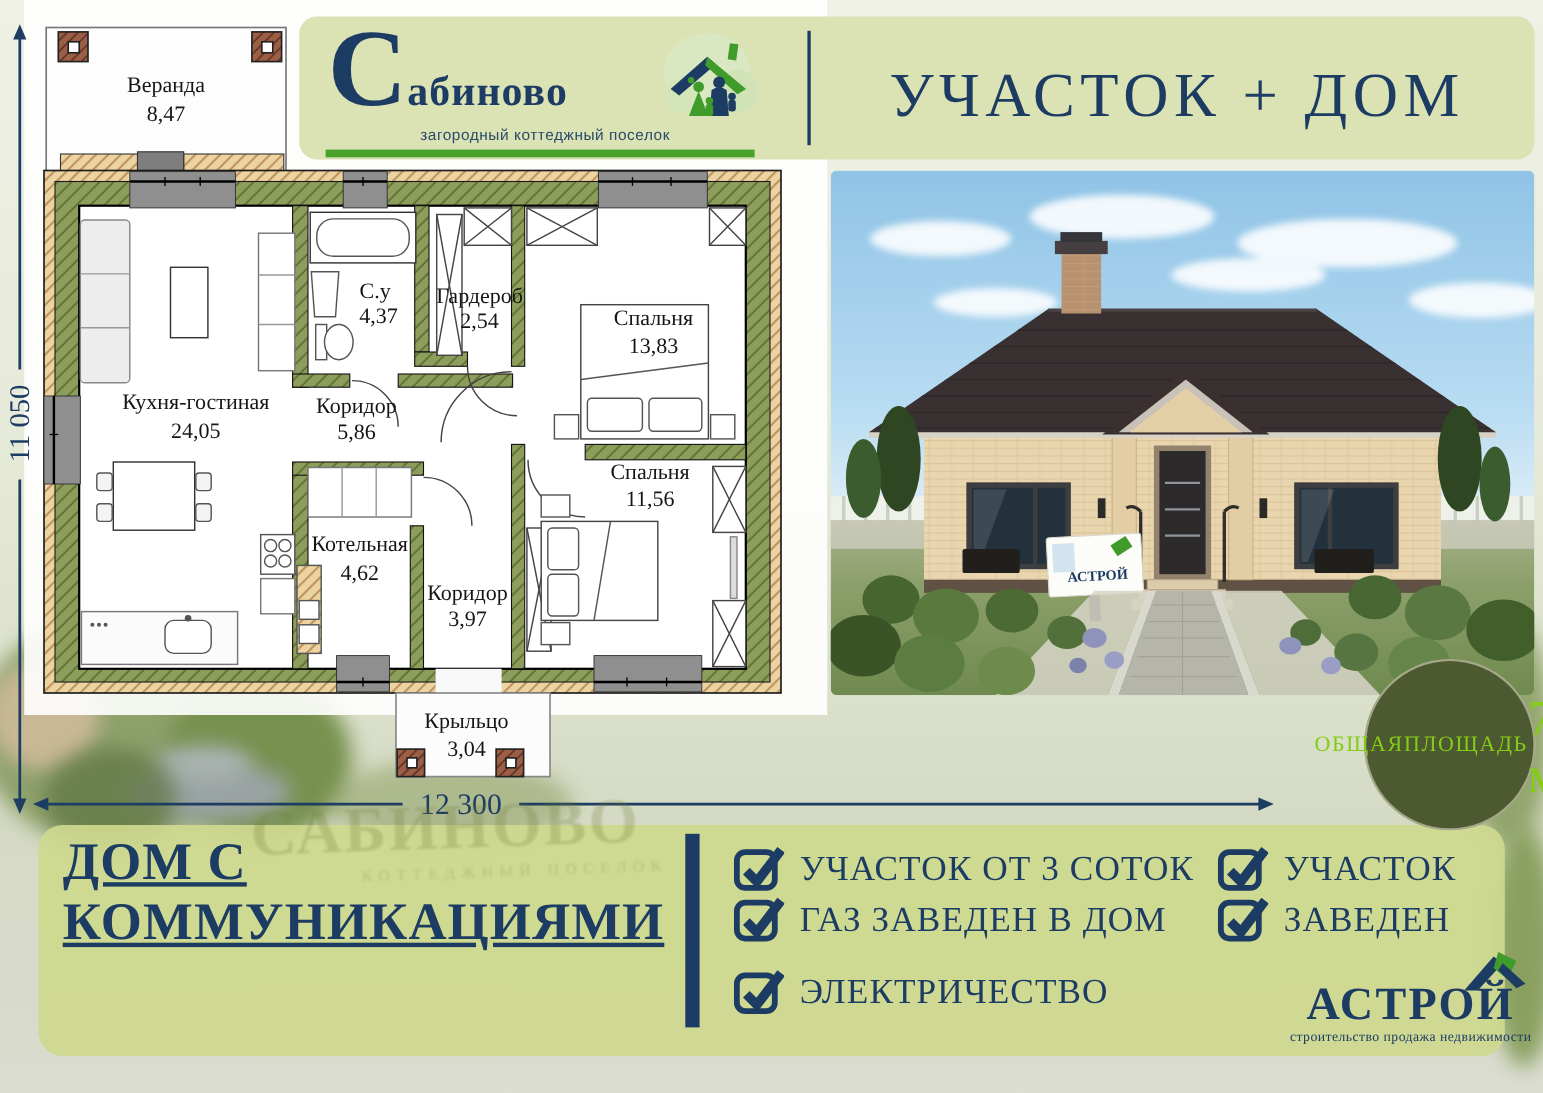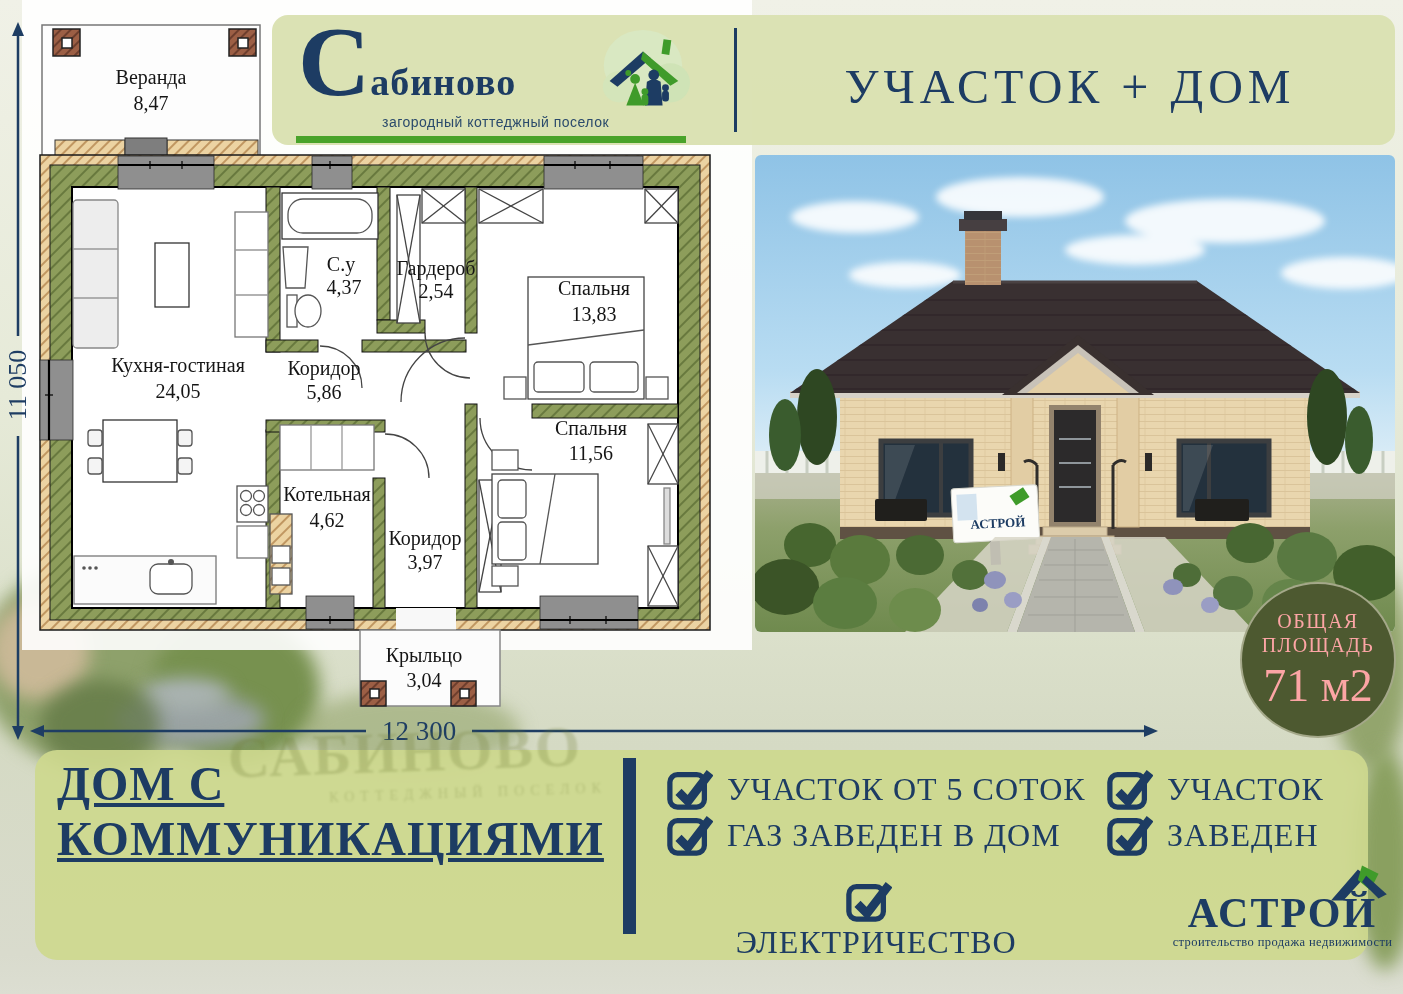--- a/index.html
+++ b/index.html
@@ -15,42 +15,42 @@
   .logo-panel{position:absolute;left:272px;top:15px;width:1123px;height:130px;background:rgba(218,225,178,.97);
     border-radius:16px;z-index:4;}
   .brand-initial{font-size:100px;line-height:.9;color:#1d3c63;font-weight:bold;}
   .brand-rest{font-size:38px;color:#1d3c63;font-weight:bold;letter-spacing:1px;}
   .brand-text{position:absolute;left:26px;top:2px;white-space:nowrap;}
   .brand-subtitle{position:absolute;left:110px;top:99px;font-family:"Liberation Sans",sans-serif;
     font-size:14px;color:#2a4a6b;letter-spacing:.5px;}
   .brand-bar{position:absolute;left:24px;top:121px;width:390px;height:7px;background:#49a32a;}
   .brand-icon{position:absolute;left:320px;top:10px;}
   .logo-divider{position:absolute;left:462px;top:13px;width:3px;height:104px;background:#1d3c63;}
-  .offer-title{position:absolute;left:478px;top:24px;width:640px;text-align:center;font-size:48px;line-height:96px;
+  .offer-title{position:absolute;left:478px;top:24px;width:640px;text-align:center;font-size:57px;line-height:96px;
     color:#1d3c63;letter-spacing:5px;white-space:nowrap;}
   
   .photo{position:absolute;left:755px;top:155px;width:640px;height:477px;border-radius:6px;overflow:hidden;z-index:2;}
   
-  .area-badge{position:absolute;left:1240px;top:582px;width:152px;height:152px;border-radius:50%;
+  .area-badge{position:absolute;left:1240px;top:599px;width:152px;height:152px;border-radius:50%;
     background:#4d5930;border:2px solid rgba(236,233,212,.55);z-index:6;
-    display:flex;flex-direction:column;align-items:center;justify-content:center;color:#fca5a5;}
+    display:flex;flex-direction:row;align-items:center;justify-content:center;color:#84cc16;}
   .area-badge .b-line{font-size:20px;letter-spacing:1.5px;line-height:24px;}
   .area-badge .b-value{font-size:46px;line-height:52px;margin-top:3px;}
   
   .bottom-panel{position:absolute;left:35px;top:750px;width:1333px;height:210px;border-radius:22px;
     background:rgba(205,216,142,.93);z-index:5;}
   .headline{position:absolute;left:22px;top:6px;color:#1d3c63;font-weight:bold;font-size:48px;line-height:55px;letter-spacing:1px;text-decoration:underline;}
   .divider-bar{position:absolute;left:588px;top:8px;width:13px;height:176px;background:#1d3c63;}
   .features{position:absolute;top:12px;list-style:none;margin:0;padding:0;}
   .features.col1{left:632px;}
   .features.col2{left:1072px;}
   .features li{display:flex;align-items:center;height:46px;}
   .features li .cb{width:46px;height:46px;margin-right:14px;flex:none;}
   .feat-label{font-size:32px;color:#1d3c63;letter-spacing:1px;white-space:nowrap;}
-  .li-m1{margin-top:4px;} .li-m2{margin-top:0;} .li-m3{margin-top:20px;flex-direction:column;}
+  .li-m1{margin-top:4px;} .li-m2{margin-top:0;} .li-m3{margin-top:20px;}
   .footer-logo{position:absolute;left:1125px;top:125px;width:245px;text-align:center;}
   .fl-icon{position:absolute;right:12px;top:-12px;}
   .fl-name{font-size:42px;font-weight:bold;color:#1d3c63;letter-spacing:2px;line-height:44px;margin-top:16px;}
   .fl-tagline{font-size:12.5px;color:#1d3c63;letter-spacing:.4px;margin-top:0;}
   
   .watermark{position:absolute;left:228px;top:718px;z-index:7;pointer-events:none;color:#6f7c35;opacity:.25;
     transform:rotate(-2deg);filter:blur(1px);}
   .wm-title{font-size:58px;font-weight:bold;letter-spacing:2px;}
   .wm-sub{font-size:14px;letter-spacing:6px;margin-left:100px;margin-top:2px;}
   text{font-family:"Liberation Serif",serif;}
@@ -481,21 +481,21 @@
     <div class="divider-bar"></div>
 
     <ul class="features col1">
       <li class="li-m1">
         <span class="cb">
           <svg width="46" height="46" viewBox="0 0 48 48">
               <rect x="3" y="9" width="36" height="34" rx="8" fill="none" stroke="#1d3c63" stroke-width="5.5"></rect>
               <path d="M 12 27 L 22 37 L 45 7" fill="none" stroke="#1d3c63" stroke-width="9"></path>
             </svg>
         </span>
-        <span class="feat-label">УЧАСТОК ОТ 5 СОТОК</span>
+        <span class="feat-label">УЧАСТОК ОТ 3 СОТОК</span>
       </li>
       <li class="li-m2">
         <span class="cb">
           <svg width="46" height="46" viewBox="0 0 48 48">
               <rect x="3" y="9" width="36" height="34" rx="8" fill="none" stroke="#1d3c63" stroke-width="5.5"></rect>
               <path d="M 12 27 L 22 37 L 45 7" fill="none" stroke="#1d3c63" stroke-width="9"></path>
             </svg>
         </span>
         <span class="feat-label">ГАЗ ЗАВЕДЕН В ДОМ</span>
       </li>

